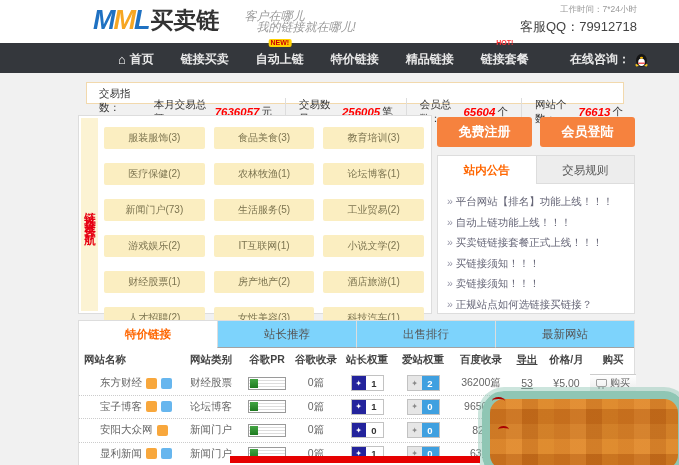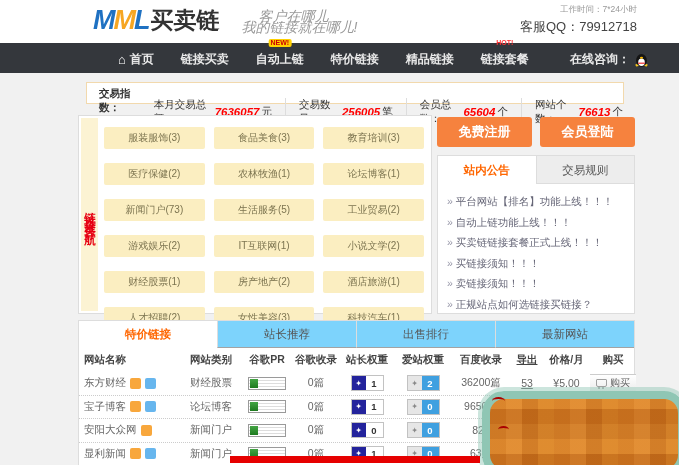--- a/index.html
+++ b/index.html
@@ -7,40 +7,40 @@
         font-family:"Liberation Sans","DejaVu Sans",sans-serif;}
   .abs{position:absolute;}
 
   
   .topbar{left:0;top:0;width:679px;height:50px;background:#fff;}
   .logo{left:93px;top:5px;display:flex;align-items:flex-end;}
   .logo-mml{font-size:27px;font-weight:bold;font-style:italic;letter-spacing:-2px;line-height:30px;}
   .logo-mml i{font-style:italic;color:#1f71c2;}
   .logo-mml i.o{color:#f6a623;}
   .logo-cn{font-size:23px;font-weight:bold;color:#333;margin-left:2px;line-height:30px;}
-  .tagline{margin-left:10px;font-size:14px;color:#9a9a9a;font-style:italic;line-height:11px;padding-bottom:2px;text-align:center;}
+  .tagline{margin-left:25px;font-size:12px;color:#9a9a9a;font-style:italic;line-height:11px;padding-bottom:2px;}
   .tagline .t2{margin-left:12px;}
   .top-right{right:42px;top:4px;text-align:right;}
   .worktime{font-size:8.5px;color:#999;}
   .service-qq{font-size:13px;color:#444;margin-top:2px;}
 
   
   .mainnav{left:0;top:43px;width:679px;height:30px;background:#34373c;display:flex;align-items:center;padding-left:118px;box-sizing:border-box;gap:27px;}
   .nav-item{position:relative;color:#e9e9e9;font-size:12px;font-weight:bold;text-decoration:none;display:flex;align-items:center;gap:4px;cursor:pointer;padding-top:3px;}
   .home-glyph{font-size:13px;color:#fff;line-height:10px;}
   .nav-tag{position:absolute;top:-9px;left:50%;transform:translateX(-50%);font-size:7px;font-weight:bold;line-height:8px;white-space:nowrap;}
   .tag-new{background:#ffd100;color:#c00;padding:0 2px;border-radius:2px;}
   .tag-hot{color:#ff3434;background:transparent;}
   .nav-consult{margin-left:auto;margin-right:30px;}
 
   .graybg{left:0;top:73px;width:679px;height:392px;background:#f1f1f1;}
 
   
   .statsbar{left:86px;top:82px;width:538px;height:22px;background:#fff;border:1px solid #f2d9ad;display:flex;align-items:center;font-size:10.5px;color:#333;padding-left:12px;box-sizing:border-box;}
-  .stats-label{font-weight:bold;margin-right:8px;margin-top:15px;}
+  .stats-label{font-weight:normal;margin-right:8px;margin-top:15px;}
   .stat{display:flex;align-items:center;margin-top:38px;}
   .stat + .stat{border-left:1px solid #ddd;margin-left:13px;padding-left:13px;}
   .stat em{color:#f00;font-style:italic;font-weight:bold;font-size:11.5px;margin:0 2px;}
 
   
   .cat-panel{left:78px;top:115px;width:354px;height:199px;background:#fff;border:1px solid #ddd;box-sizing:border-box;}
   .cat-strip{position:absolute;left:2px;top:2px;bottom:2px;width:17px;background:#fcf3d3;
              writing-mode:vertical-rl;text-orientation:upright;color:#e60012;font-weight:bold;
              font-size:11.5px;letter-spacing:4px;display:flex;align-items:center;justify-content:center;}
   .cat-grid{position:absolute;left:25px;top:11px;right:7px;display:grid;grid-template-columns:repeat(3,1fr);gap:14px 9px;}
@@ -65,21 +65,21 @@
   .table-tabs{display:flex;height:27px;}
   .ttab{flex:1;text-align:center;line-height:27px;font-size:11.5px;color:#555;background:#7dd3fc;border-bottom:1px solid #a3a3a3;cursor:pointer;}
   .ttab.active{background:#fff;color:#f60;font-weight:bold;border-bottom:none;}
   .ttab + .ttab{border-left:1px solid #ddd;}
   .thead{display:flex;height:24px;align-items:center;font-weight:bold;font-size:10.5px;color:#444;}
   .trow{display:flex;height:23.5px;align-items:center;border-bottom:1px dotted #ccc;font-size:10.5px;color:#666;box-sizing:border-box;}
   .cell{flex:none;text-align:center;overflow:hidden;white-space:nowrap;display:flex;align-items:center;justify-content:center;gap:2px;}
   .c0{width:102px;justify-content:flex-start;padding-left:5px;box-sizing:border-box;}
   .c1{width:60px;}.c2{width:52px;}.c3{width:46px;}.c4{width:56px;}.c5{width:56px;}
   .c6{width:60px;}.c7{width:32px;text-decoration:underline;}.c8{width:47px;}.c9{width:46px;}
-  .site-name{color:#666;text-decoration:none;cursor:pointer;}
+  .site-name{color:#666;text-decoration:none;cursor:pointer;margin-left:16px;}
   .mini-badge{display:inline-block;width:11px;height:11px;border-radius:2px;margin-left:2px;}
   .b-orange{background:#f8a73c;}
   .b-blue{background:#67b6ee;}
   .pr-bar{width:36px;height:11px;border:1px solid #9a9a9a;background:repeating-linear-gradient(0deg,#fff 0 2px,#ddd 2px 3px);position:relative;}
   .pr-fill{position:absolute;left:1px;top:1px;bottom:1px;width:8px;background:linear-gradient(#43a544,#1e7a1f);}
   .wbadge{display:inline-flex;height:14px;border:1px solid #c2c2c2;background:#fff;align-items:stretch;}
   .wicon{width:14px;display:flex;align-items:center;justify-content:center;font-size:8px;font-style:normal;}
   .wicon.chinaz{background:#23239c;color:#fff;}
   .wicon.aizhan{background:#e6e6e6;color:#888;}
   .wnum{min-width:15px;padding:0 1px;display:flex;align-items:center;justify-content:center;font-size:9.5px;color:#333;font-weight:bold;font-style:normal;}

